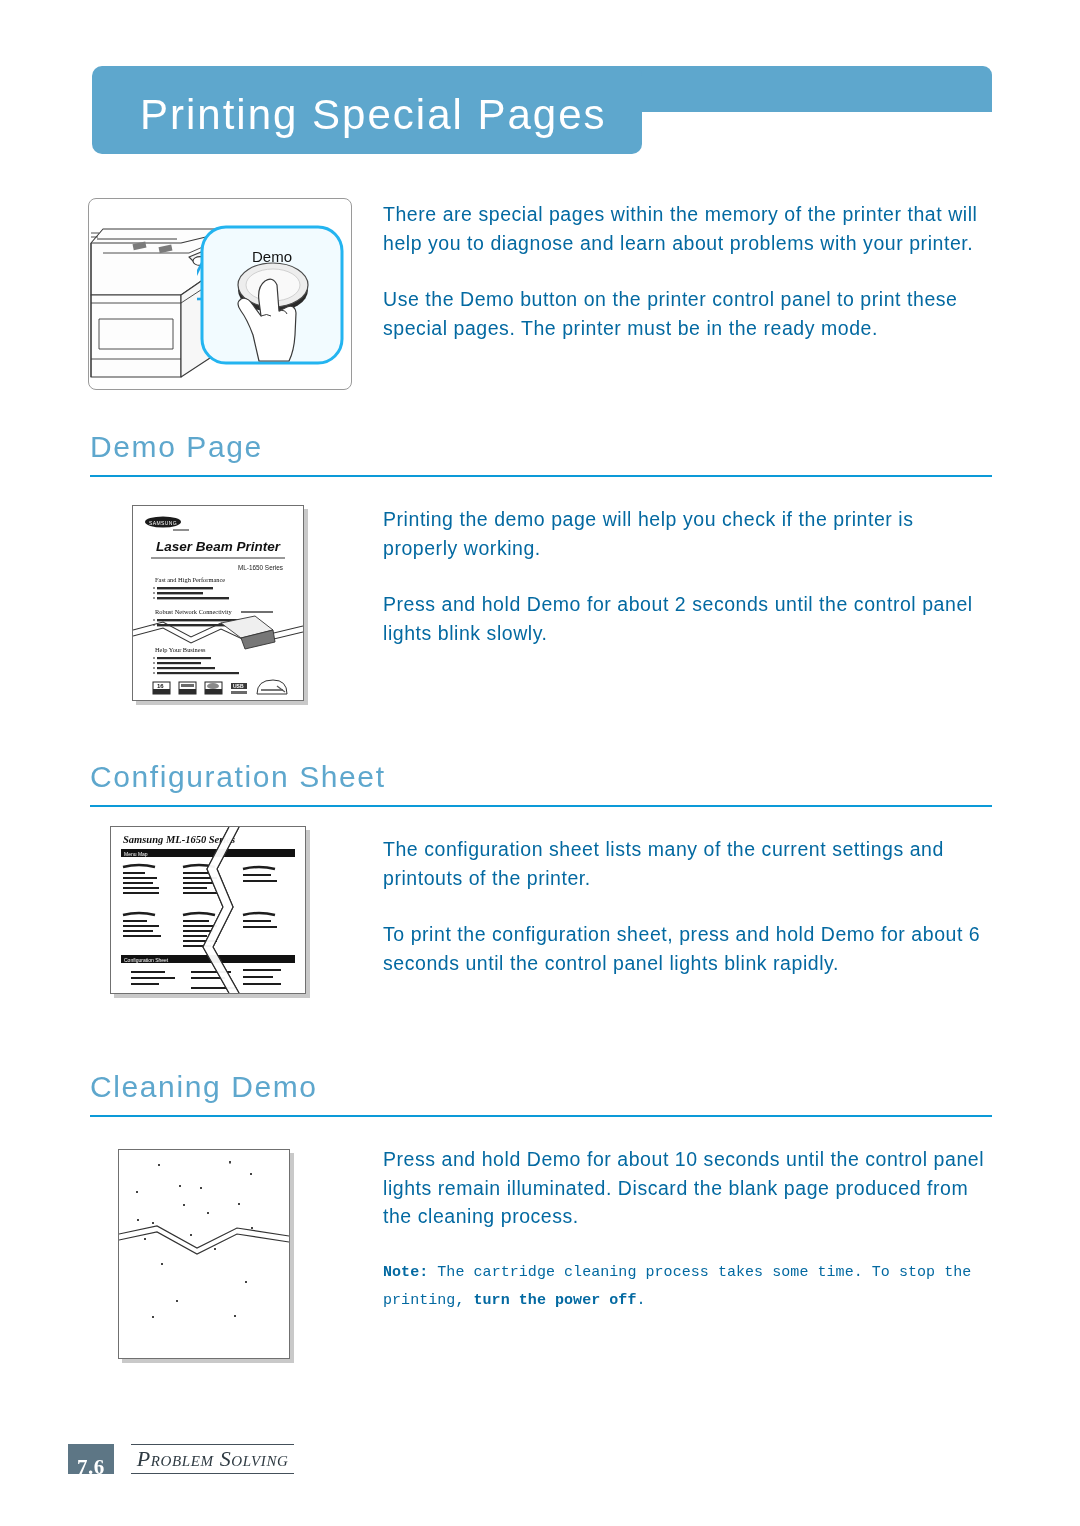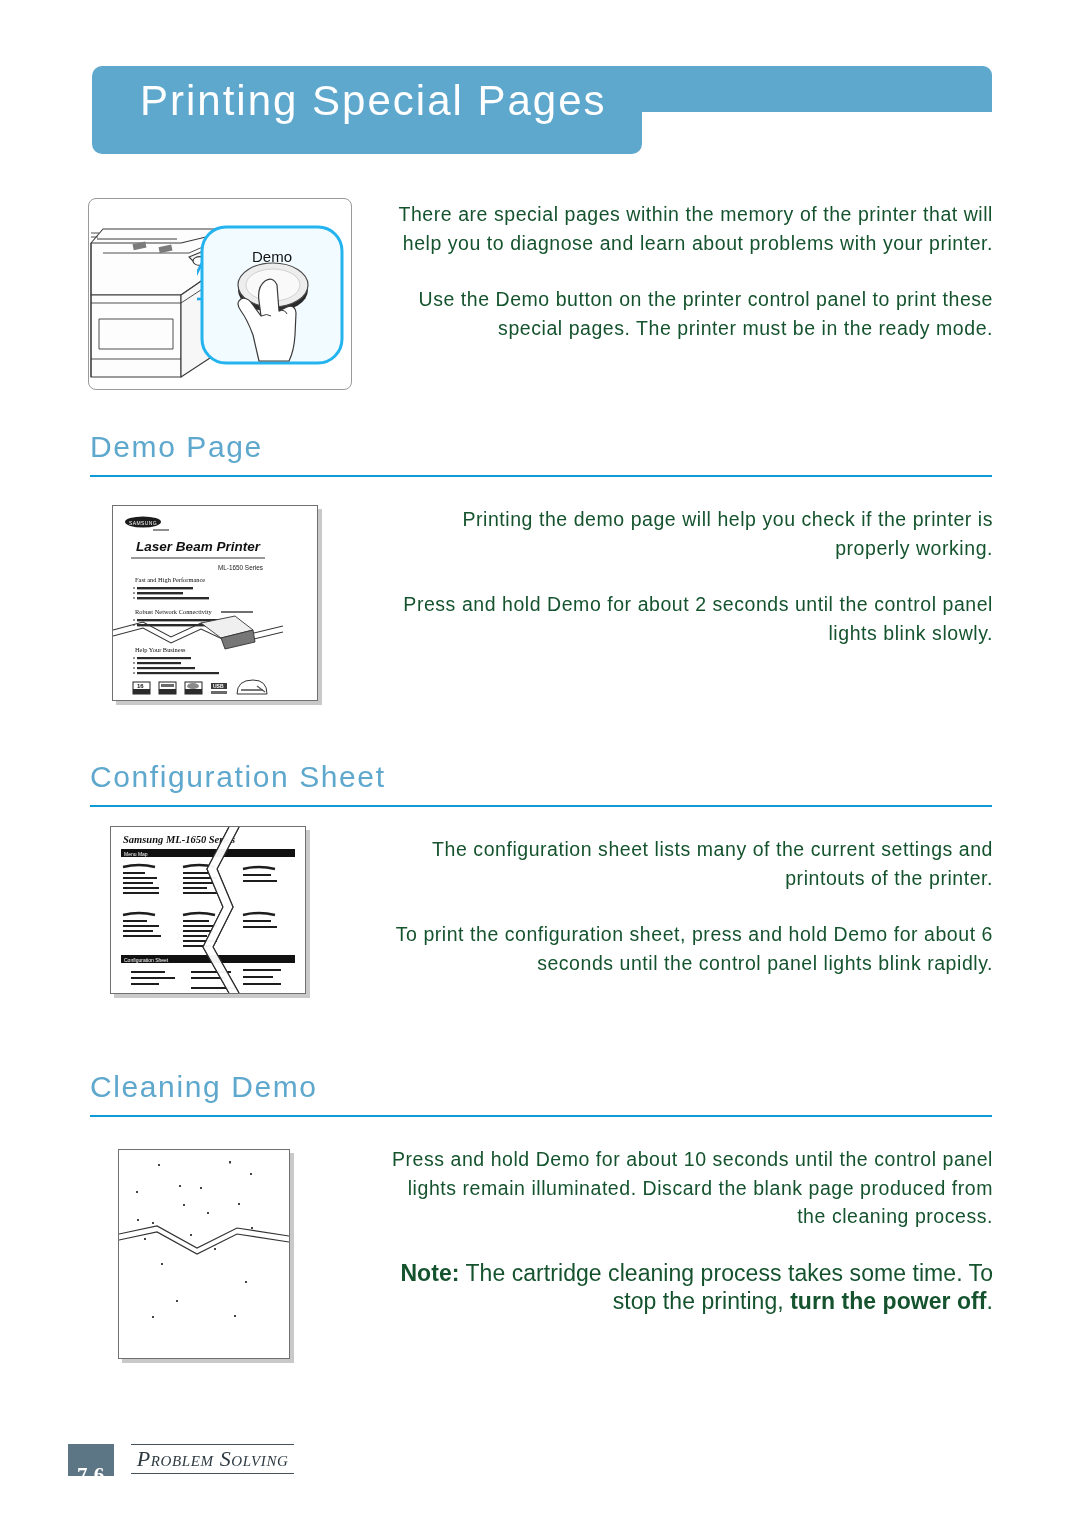--- a/index.html
+++ b/index.html
@@ -39,21 +39,21 @@
     left: 0px;
     top: 0px;
     width: 550px;
     height: 88px;
     background: #5ea7cd;
     border-radius: 10px;
   }
   .banner-title {
     position: absolute;
     left: 48px;
-    top: 6px;
+    top: 20px;
     font-size: 42px;
     line-height: 58px;
     font-weight: normal;
     color: #ffffff;
     letter-spacing: 2.0px;
     white-space: nowrap;
     font-family: "Liberation Sans", sans-serif;
   }
 
   
@@ -78,35 +78,34 @@
   }
 
   
   .body-col {
     position: absolute;
     left: 383px;
     width: 610px;
     font-size: 19.5px;
     line-height: 28.5px;
     letter-spacing: 0.55px;
-    color: #14532d;
+    color: #0369a1;
     font-family: "Liberation Sans", sans-serif;
-    text-align: right;
   }
   .body-col p {
     margin: 0 0 28px 0;
   }
   .body-col p:last-child { margin-bottom: 0; }
 
   .note-para {
-    font-size: 23px;
+    font-size: 15px;
     line-height: 28px;
     letter-spacing: 0.05px;
     margin-top: 4px;
-    font-family: Liberation Sans, sans-serif;
+    font-family: Liberation Mono, monospace;
   }
   .note-para b { font-weight: bold; }
 
   
   .fig {
     position: absolute;
     background: #ffffff;
     border-radius: 8px;
   }
   .fig-bordered {
@@ -117,23 +116,23 @@
   #fig-printer {
     left: 88px;
     top: 198px;
     width: 262px;
     height: 190px;
   }
   #fig-printer svg { display: block; }
 
   
   #fig-demopage {
-    left: 112px;
+    left: 132px;
     top: 505px;
-    width: 206px;
+    width: 172px;
     height: 196px;
   }
   
   #fig-configsheet {
     left: 110px;
     top: 826px;
     width: 196px;
     height: 168px;
   }
   
@@ -170,21 +169,21 @@
     top: 1444px;
     height: 30px;
     display: flex;
     align-items: stretch;
   }
   .footer-num {
     background: #5d7685;
     color: #ffffff;
     font-size: 21px;
     line-height: 30px;
-    padding: 16px 9px;
+    padding: 8px 9px;
     font-weight: bold;
     font-family: "Liberation Serif", serif;
     letter-spacing: 0.5px;
   }
   .footer-sec {
     margin-left: 17px;
     border-top: 1.5px solid #44505a;
     border-bottom: 1.5px solid #44505a;
     padding: 0 6px;
     display: flex;

